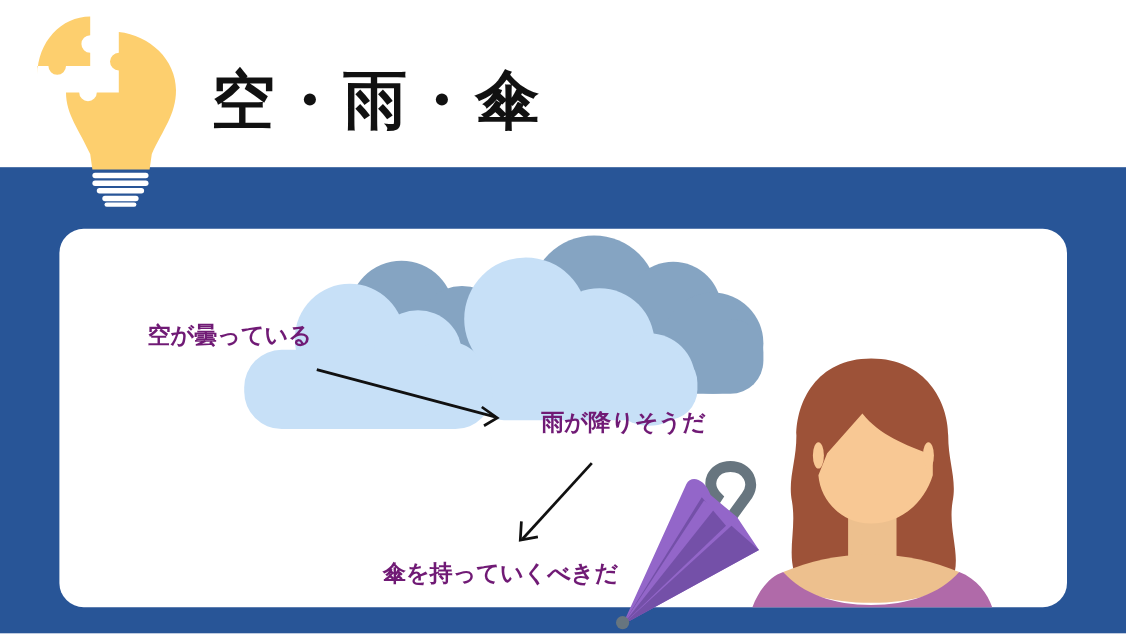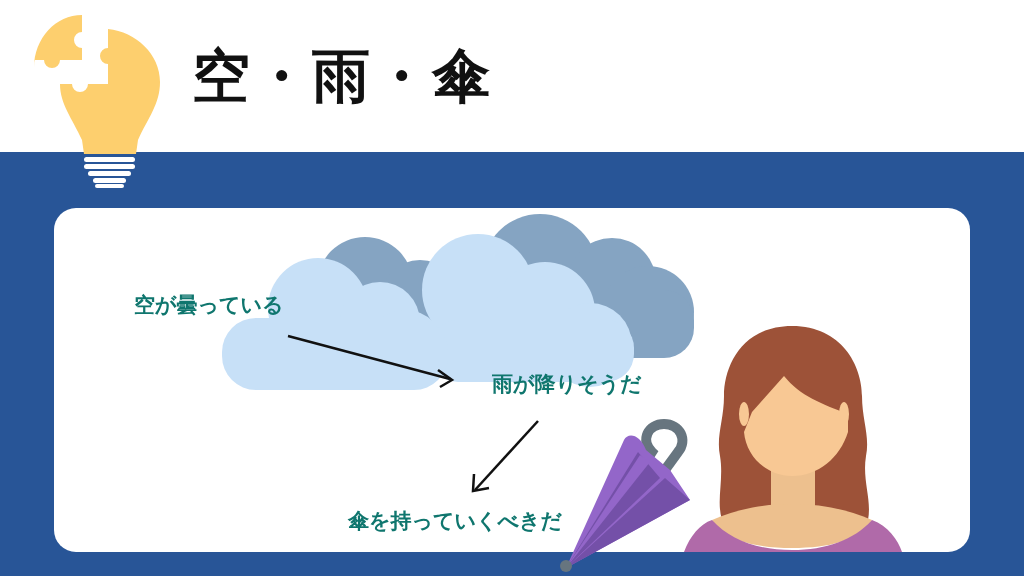--- a/index.html
+++ b/index.html
@@ -1,22 +1,22 @@
 <!DOCTYPE html>
 <html><head>
 <meta charset="utf-8">
 <style>
   html,body{margin:0;padding:0;}
   body{width:1024px;height:576px;position:relative;overflow:hidden;background:#ffffff;font-family:"DejaVu Sans","Liberation Sans",sans-serif;}
   .header{position:absolute;left:0;top:0;width:1024px;height:152px;background:#ffffff;}
   .band{position:absolute;left:0;top:152px;width:1024px;height:424px;background:#285597;}
   .card{position:absolute;left:54px;top:208px;width:916px;height:344px;background:#ffffff;border-radius:22px;}
-  .title{position:absolute;left:192px;top:38px;font-size:58px;font-weight:bold;color:#111;letter-spacing:2px;white-space:nowrap;}
+  .title{position:absolute;left:192px;top:53px;font-size:58px;font-weight:bold;color:#111;letter-spacing:2px;white-space:nowrap;}
   .art{position:absolute;left:0;top:0;}
-  .label{position:absolute;font-size:21px;font-weight:bold;color:#0f766e;white-space:nowrap;}
+  .label{position:absolute;font-size:21px;font-weight:bold;color:#701a75;white-space:nowrap;}
 </style>
 </head>
 <body>
 
 <div class="header"></div>
 <div class="band"></div>
 <div class="card"></div>
 
 <svg class="art" width="200" height="200" viewBox="0 0 200 200">
 

